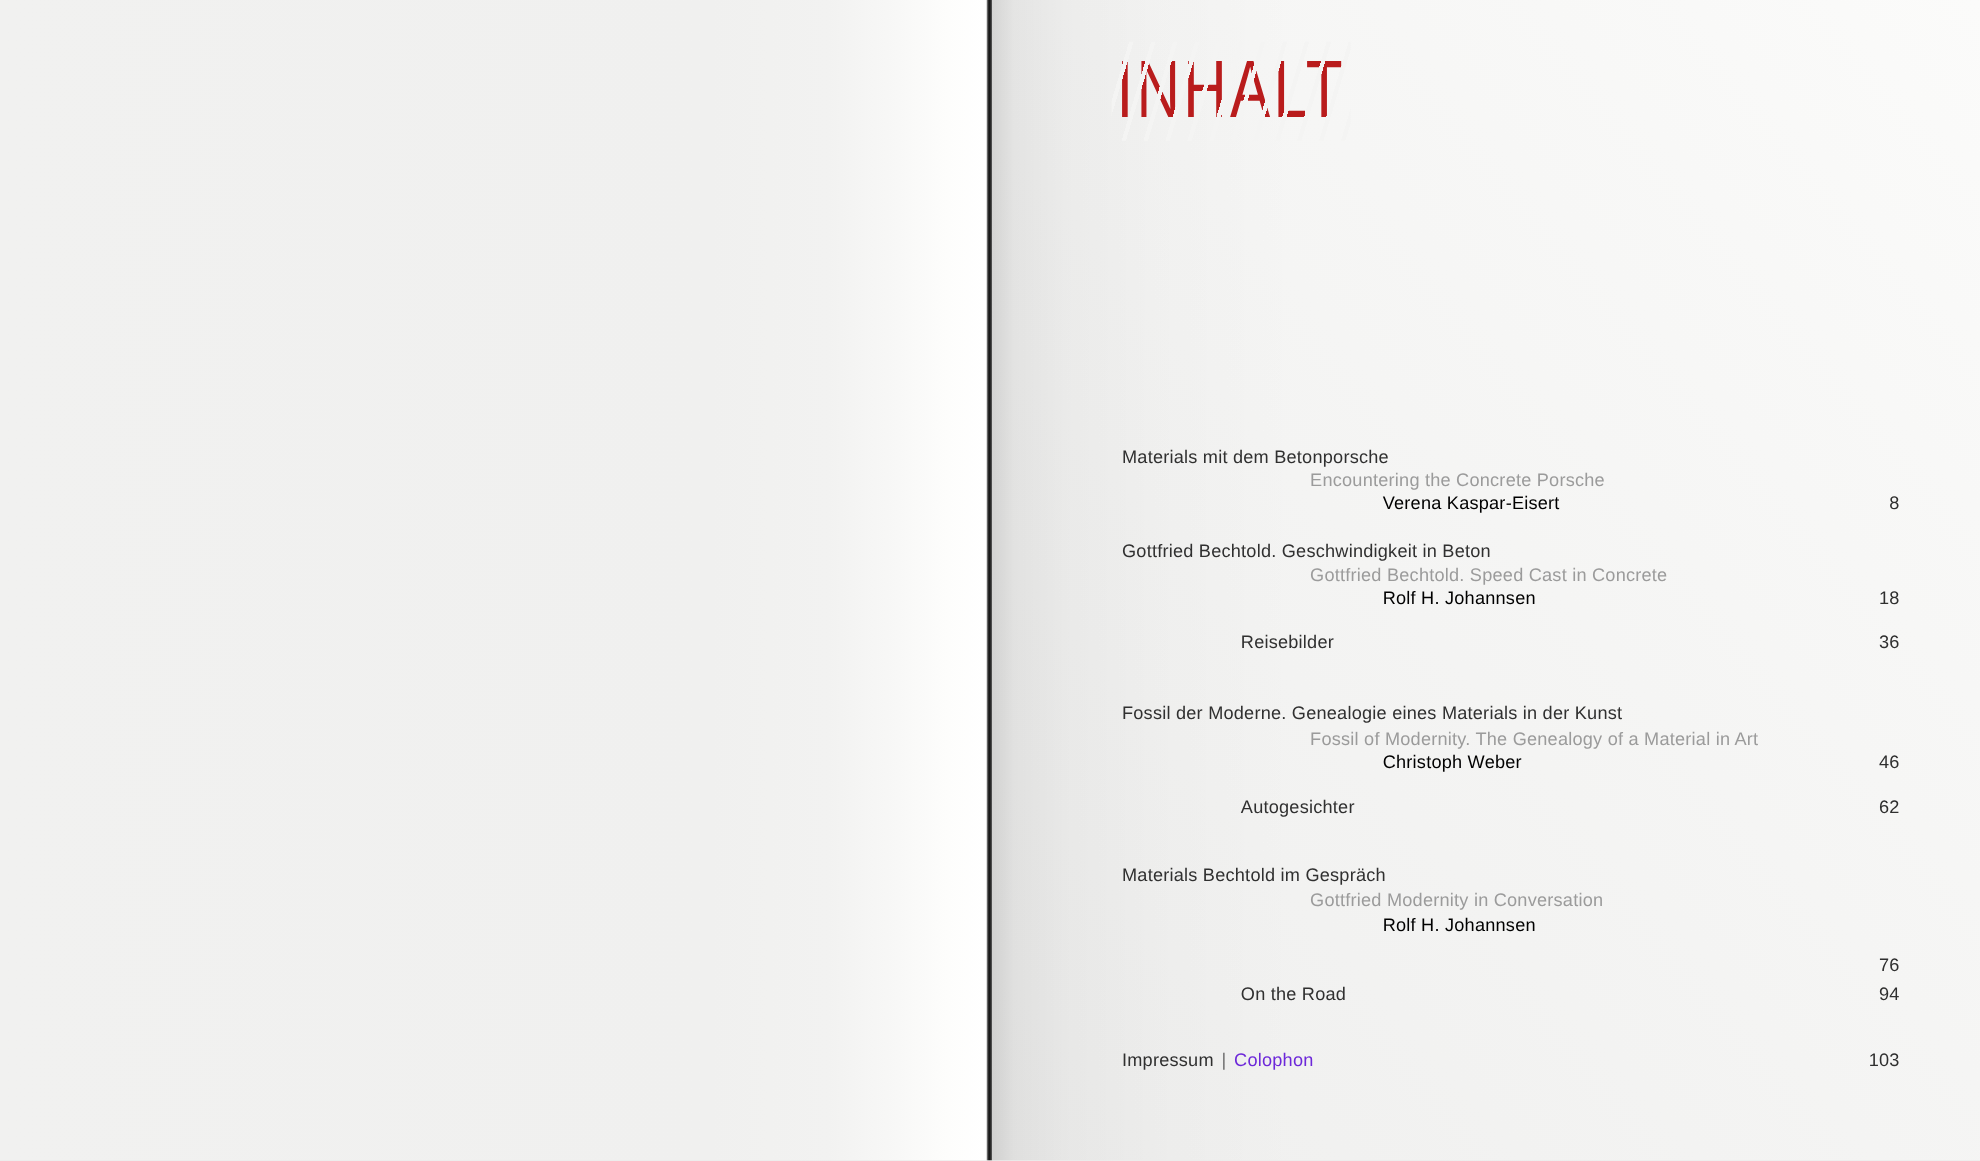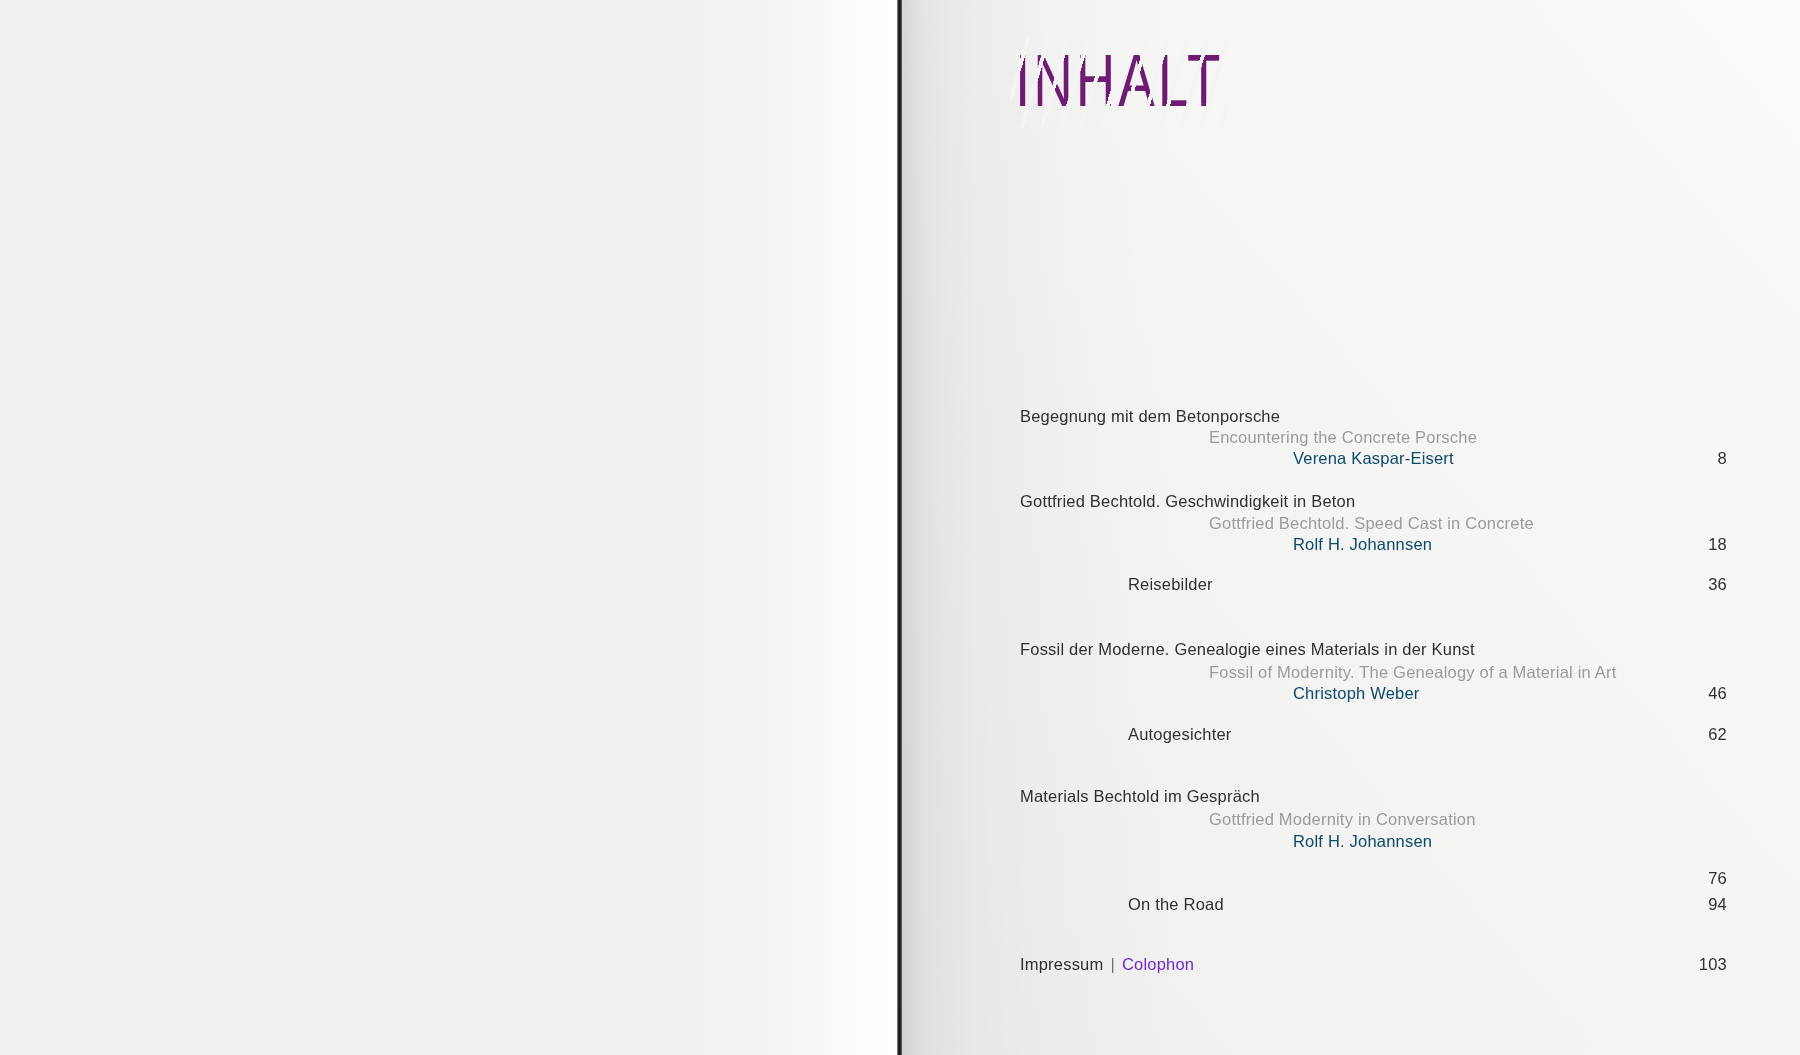--- a/index.html
+++ b/index.html
@@ -29,61 +29,61 @@
         rgba(0,0,0,0.035) 70px, rgba(0,0,0,0.015) 150px,
         rgba(0,0,0,0) 280px),
       linear-gradient(to top right, #efefee 0%, #f4f4f3 45%, #f8f8f7 78%, #fbfbfa 100%);
   }
   
   .title-line{
     position:absolute;
     font-size:74px;line-height:74px;font-weight:400;
     white-space:nowrap;
   }
-  .title-inhalt{top:44px;left:1015px;color:#701a75;}
+  .title-inhalt{top:44px;left:1015px;color:#b91c1c;}
   .title-contents{top:112px;left:1167px;color:#bcbcbc;}
   .stencil{
     position:relative;display:inline-block;transform-origin:left top;
   }
   .title-inhalt .stencil{transform:scaleX(0.74);letter-spacing:4px;}
   .title-contents .stencil{transform:scaleX(0.96);letter-spacing:6px;}
   .stencil::after{
     content:"";position:absolute;top:-6px;bottom:-10px;left:-6px;right:-6px;
     background:repeating-linear-gradient(112deg,
       transparent 0 20px, #f4f4f3 20px 25px);
   }
   
   .line{
     position:absolute;
     font-size:16.5px;line-height:20px;letter-spacing:0.2px;
     white-space:nowrap;color:#303030;
   }
   .tab-de{left:1020px;}
-  .tab-en{left:1191px;color:#9b9b9b;margin-left:18px;}
-  .tab-au{left:1257px;color:#0c4a6e;margin-left:36px;}
+  .tab-en{left:1191px;color:#9b9b9b;}
+  .tab-au{left:1257px;color:#000000;}
   .tab-mid{left:1087px;margin-left:41px;}
   .num{left:auto;right:73px;text-align:right;color:#2f2f2f;}
   .sep{color:#6f6f6f;margin:0 7px;}
   .gray{color:#6d28d9;}
 </style>
 </head>
 <body>
 
 <div class="book">
 
   <div class="page-left"></div>
   <div class="spine"></div>
   <div class="page-right"></div>
 
   <div class="title-line title-inhalt">
     <span class="stencil">INHALT</span>
   </div>
 
   <div>
-    <div class="line tab-de" style="top:406px">Begegnung mit dem Betonporsche</div>
+    <div class="line tab-de" style="top:406px">Materials mit dem Betonporsche</div>
     <div class="line tab-en" style="top:427px">Encountering the Concrete Porsche</div>
     <div class="line tab-au" style="top:448px">Verena Kaspar-Eisert</div>
     <div class="line num" style="top:448px">8</div>
   </div>
 
   <div>
     <div class="line tab-de" style="top:491px">Gottfried Bechtold. Geschwindigkeit in Beton</div>
     <div class="line tab-en" style="top:513px">Gottfried Bechtold. Speed Cast in Concrete</div>
     <div class="line tab-au" style="top:534px">Rolf H. Johannsen</div>
     <div class="line num" style="top:534px">18</div>

